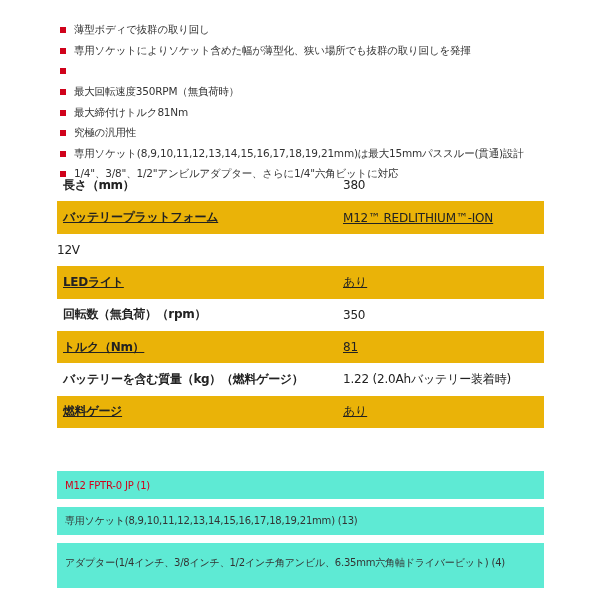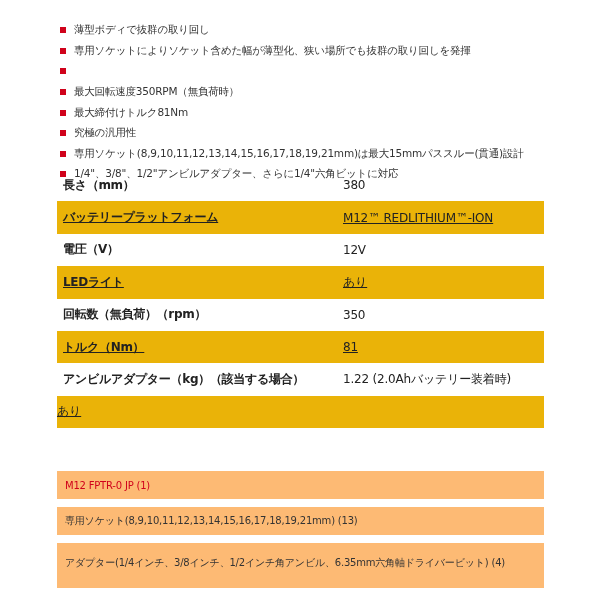--- a/index.html
+++ b/index.html
@@ -38,21 +38,21 @@
       font-size: 12px; font-weight: bold; color: #222;
       white-space: nowrap; letter-spacing: -0.3px;
     }
     .specs .value {
       font-size: 12px; color: #222; white-space: nowrap; letter-spacing: -0.2px;
     }
     .contents {
       position: absolute; left: 57px; top: 471px; width: 487px;
     }
     .contents .box {
-      background: #fdba74;
+      background: #5eead4;
       font-size: 10px;
       color: #333;
       padding: 0 8px;
       margin-bottom: 8px;
       letter-spacing: -0.2px;
     }
     .contents .box.single { height: 28px; display: flex; align-items: center; }
     .contents .box.double { height: 45px; padding-top: 12px; line-height: 16px; }
     .contents .box.model { color: #d0021b; }
   </style>
@@ -96,40 +96,40 @@
 <div class="specs">
   <div class="row">
     <div class="label">長さ（mm）</div>
     <div class="value">380</div>
   </div>
   <div class="row alt">
     <div class="label">バッテリープラットフォーム</div>
     <div class="value">M12™ REDLITHIUM™-ION</div>
   </div>
   <div class="row">
-    <div class="label">電圧（V）</div>
     <div class="value">12V</div>
   </div>
   <div class="row alt">
     <div class="label">LEDライト</div>
     <div class="value">あり</div>
   </div>
   <div class="row">
     <div class="label">回転数（無負荷）（rpm）</div>
     <div class="value">350</div>
   </div>
   <div class="row alt">
     <div class="label">トルク（Nm）</div>
     <div class="value">81</div>
   </div>
   <div class="row">
-    <div class="label">アンビルアダプター（kg）（該当する場合）</div>
+    <div class="label">バッテリーを含む質量（kg）（燃料ゲージ）</div>
     <div class="value">1.22 (2.0Ahバッテリー装着時)</div>
   </div>
   <div class="row alt">
+    <div class="label">燃料ゲージ</div>
     <div class="value">あり</div>
   </div>
 </div>
 
 <div class="contents">
   <div class="box single model">M12 FPTR-0 JP (1)</div>
   <div class="box single">専用ソケット(8,9,10,11,12,13,14,15,16,17,18,19,21mm) (13)</div>
   <div class="box double">アダプター(1/4インチ、3/8インチ、1/2インチ角アンビル、6.35mm六角軸ドライバービット) (4)</div>
 </div>
 

